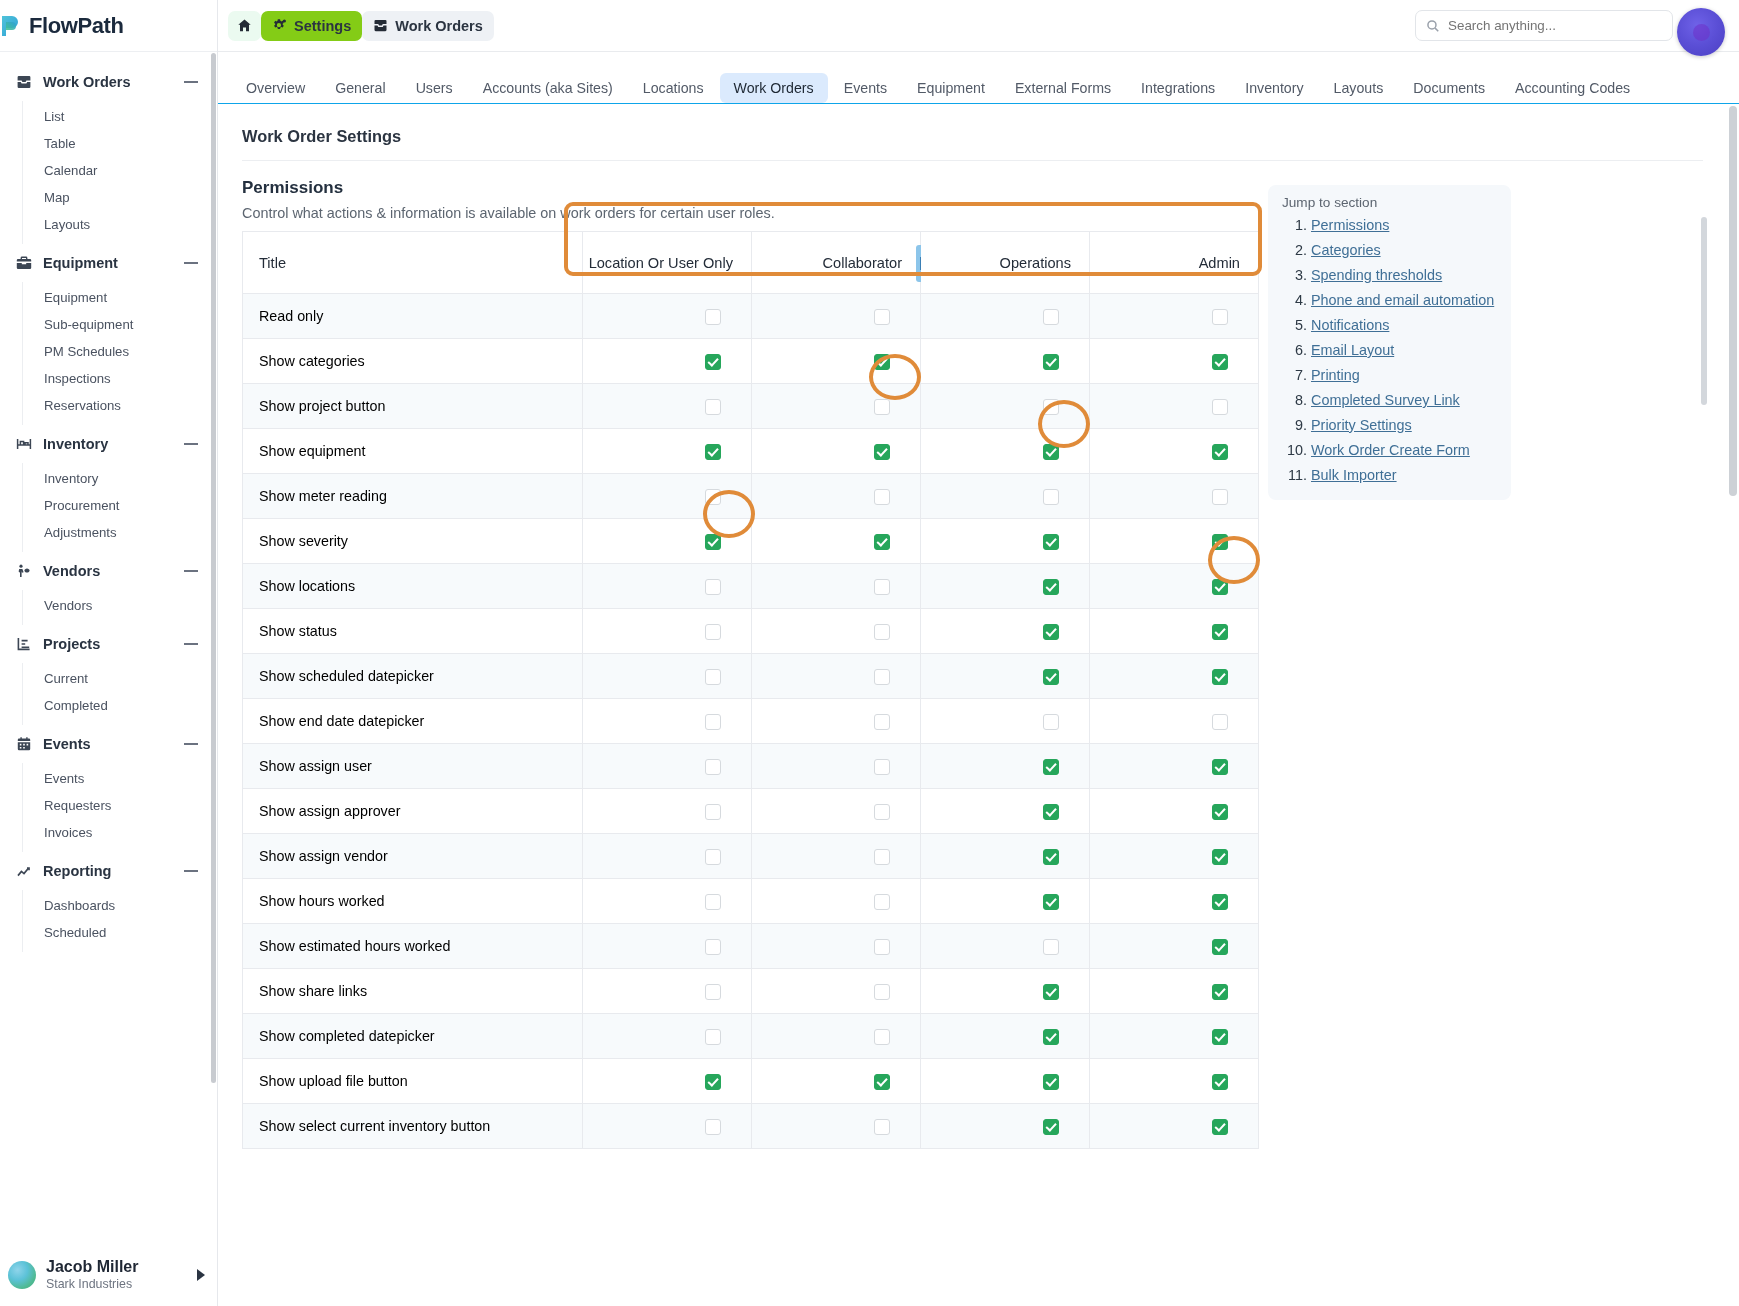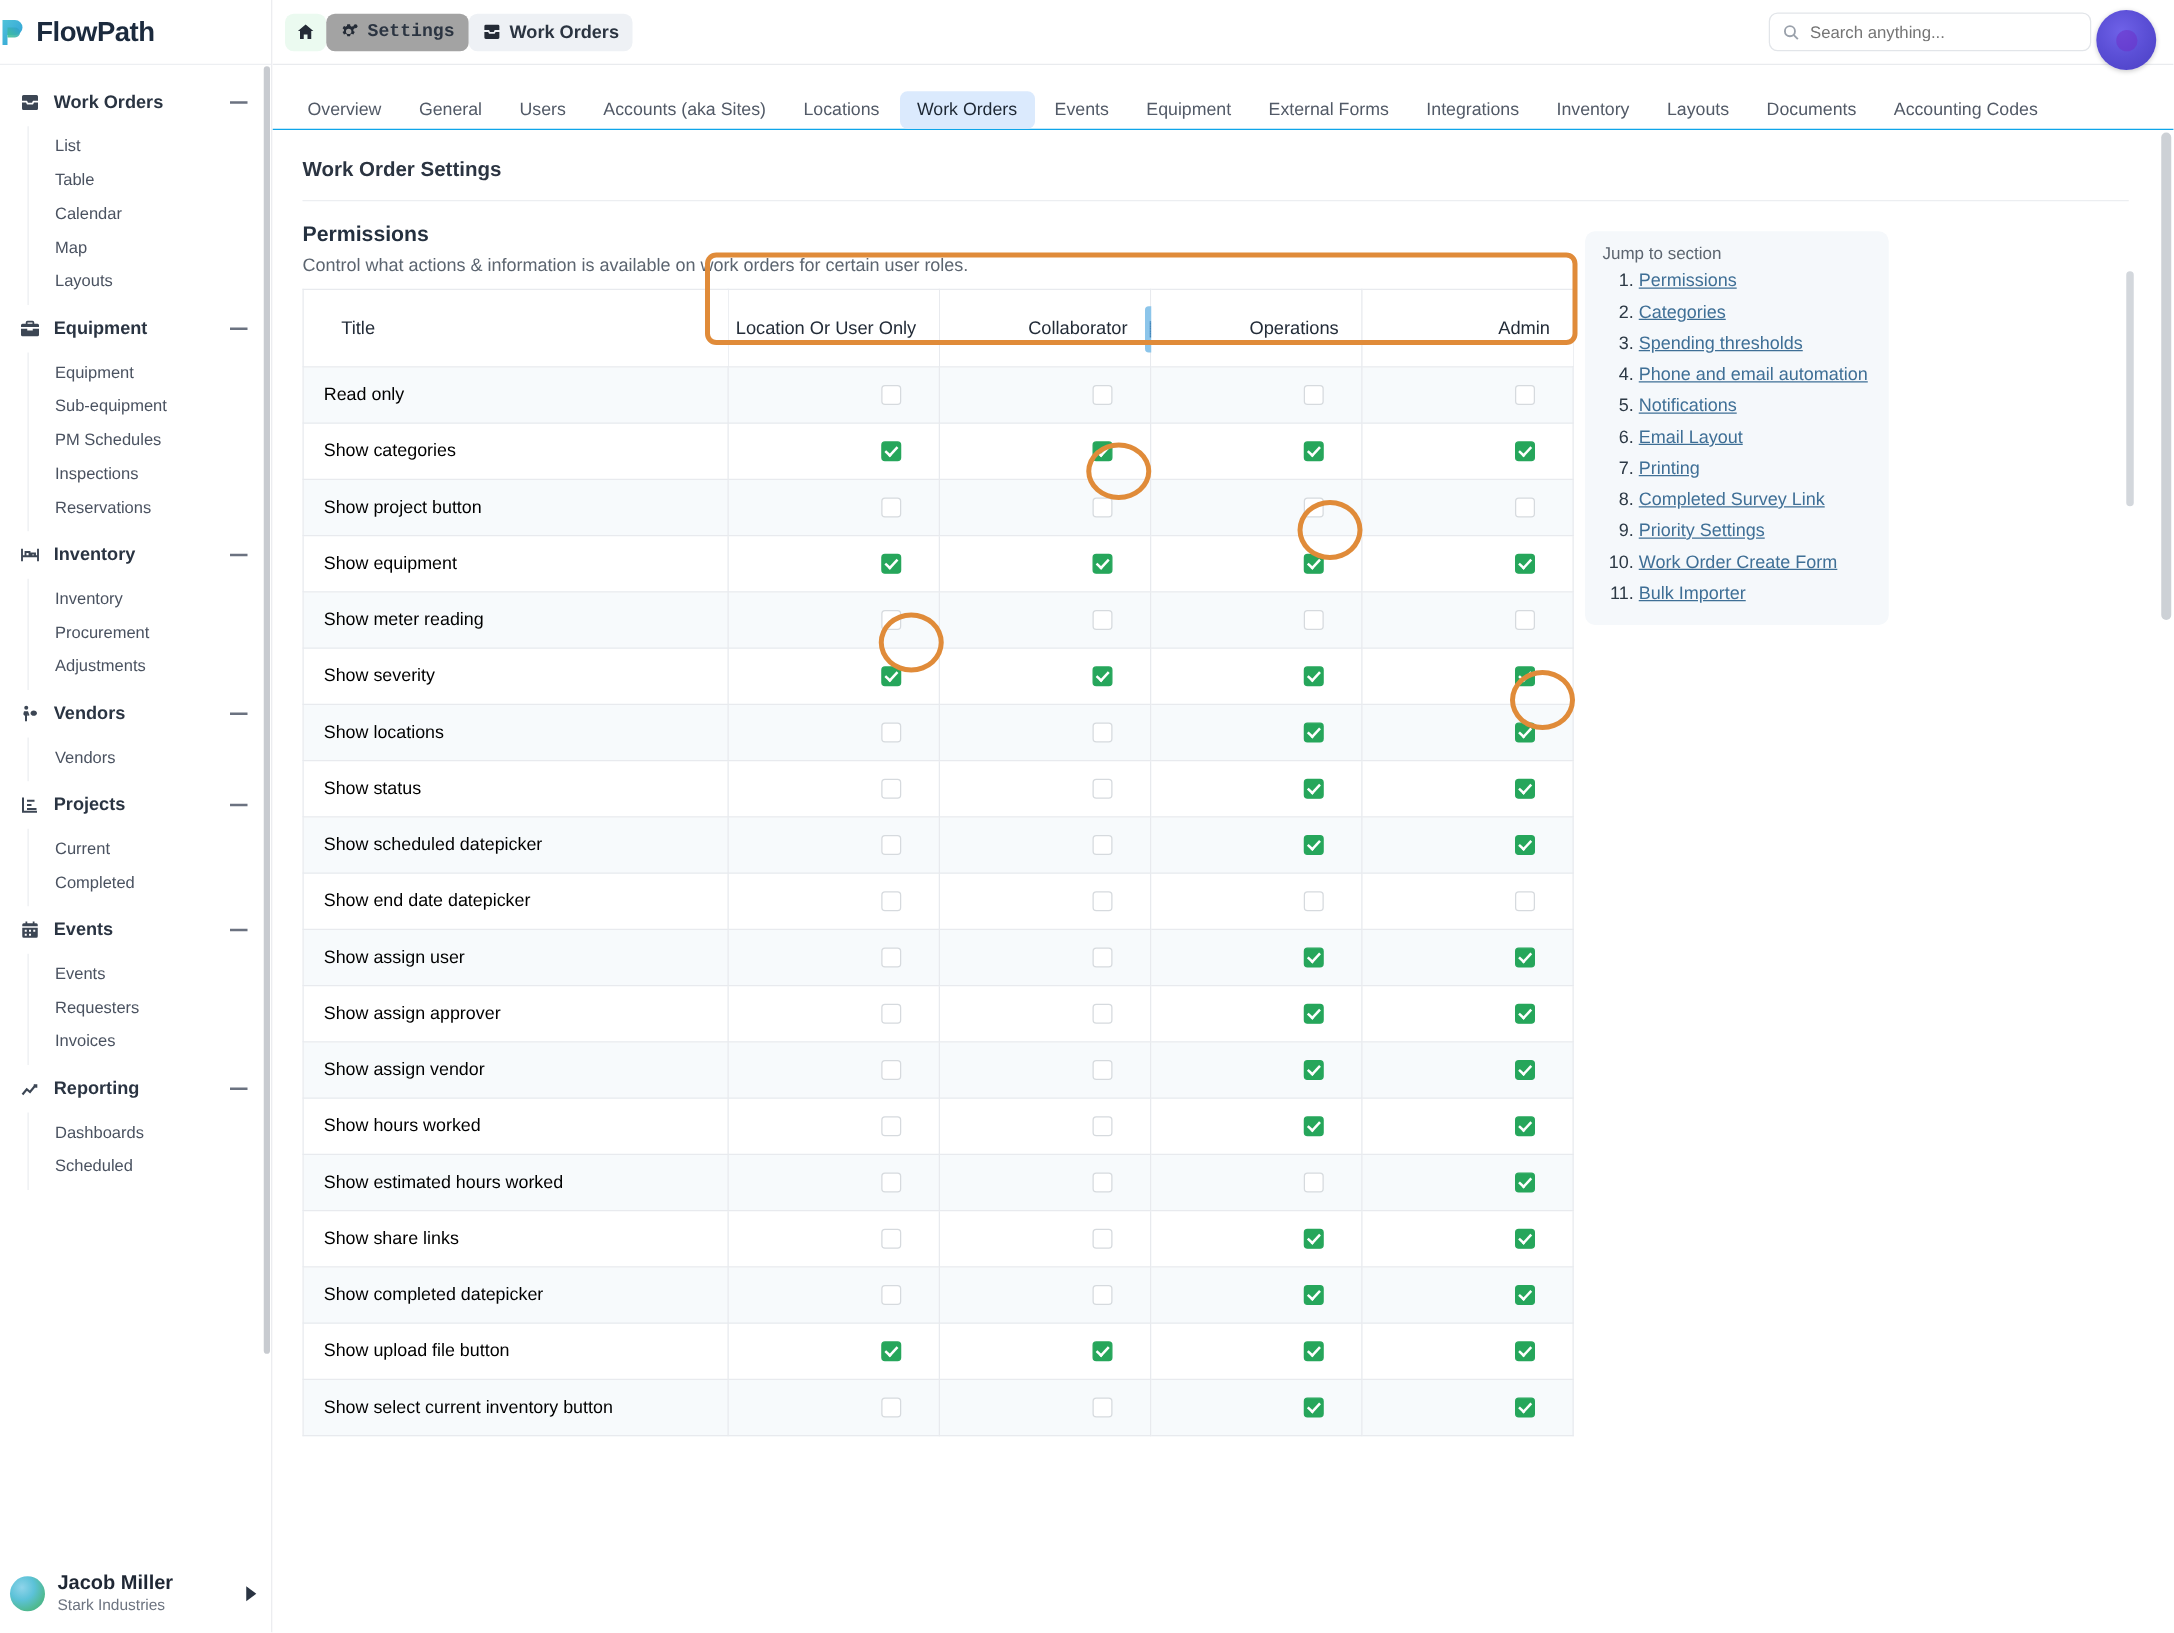--- a/index.html
+++ b/index.html
@@ -100,21 +100,21 @@
     display: flex; align-items: center; padding: 0 16px 0 10px;
     position: relative;
   }
   .crumbs { display: flex; align-items: center; gap: 0; }
   .crumb {
     display: flex; align-items: center; gap: 7px;
     height: 30px; padding: 0 11px; border-radius: 7px;
     font-size: 14.5px; font-weight: bold; color: #2b3441; cursor: pointer;
   }
   .crumb-home { background: #ebfaf0; padding: 0 9px; }
-  .crumb-settings { background: #a3a3a3; font-family: Liberation Mono, monospace; }
+  .crumb-settings { background: #84cc16; }
   .crumb-current { background: #eef1f5; }
   .crumb-ico { display: flex; align-items: center; color: #242b36; }
 
   .search-wrap {
     position: absolute; right: 66px; top: 10px;
     width: 258px; height: 31px;
     border: 1px solid #e2e5e9; border-radius: 7px;
     display: flex; align-items: center; gap: 8px; padding: 0 10px;
     background: #fff;
   }
@@ -167,21 +167,21 @@
   .table-wrap { margin-top: 10px; width: 1016px; position: relative; }
   table.perm { border-collapse: collapse; width: 1016px; table-layout: fixed; }
   table.perm th, table.perm td {
     border: 1px solid #e8eaee;
     height: 45px;
   }
   table.perm thead th {
     font-size: 14.6px; font-weight: normal; color: #232c38;
     height: 62px; background: #fff; position: relative;
   }
-  th.col-title { width: 340px; text-align: left; padding-left: 30px; }
+  th.col-title { width: 340px; text-align: left; padding-left: 16px; }
   th.col-role { width: 169px; text-align: right; padding-right: 18px; }
   td.cell-title {
     font-size: 14.3px; color: #000000; text-align: left; padding-left: 16px;
   }
   td.cell-chk { text-align: right; padding-right: 30px; }
   tbody tr:nth-child(odd) { background: #f7fafc; }
   tbody tr:nth-child(even) { background: #ffffff; }
 
   .chk {
     display: inline-block; width: 16px; height: 16px; border-radius: 3px;

